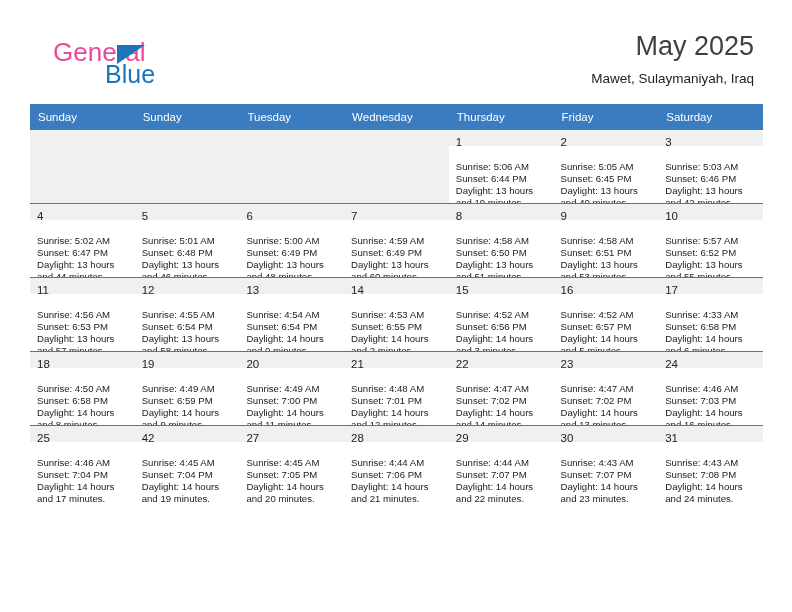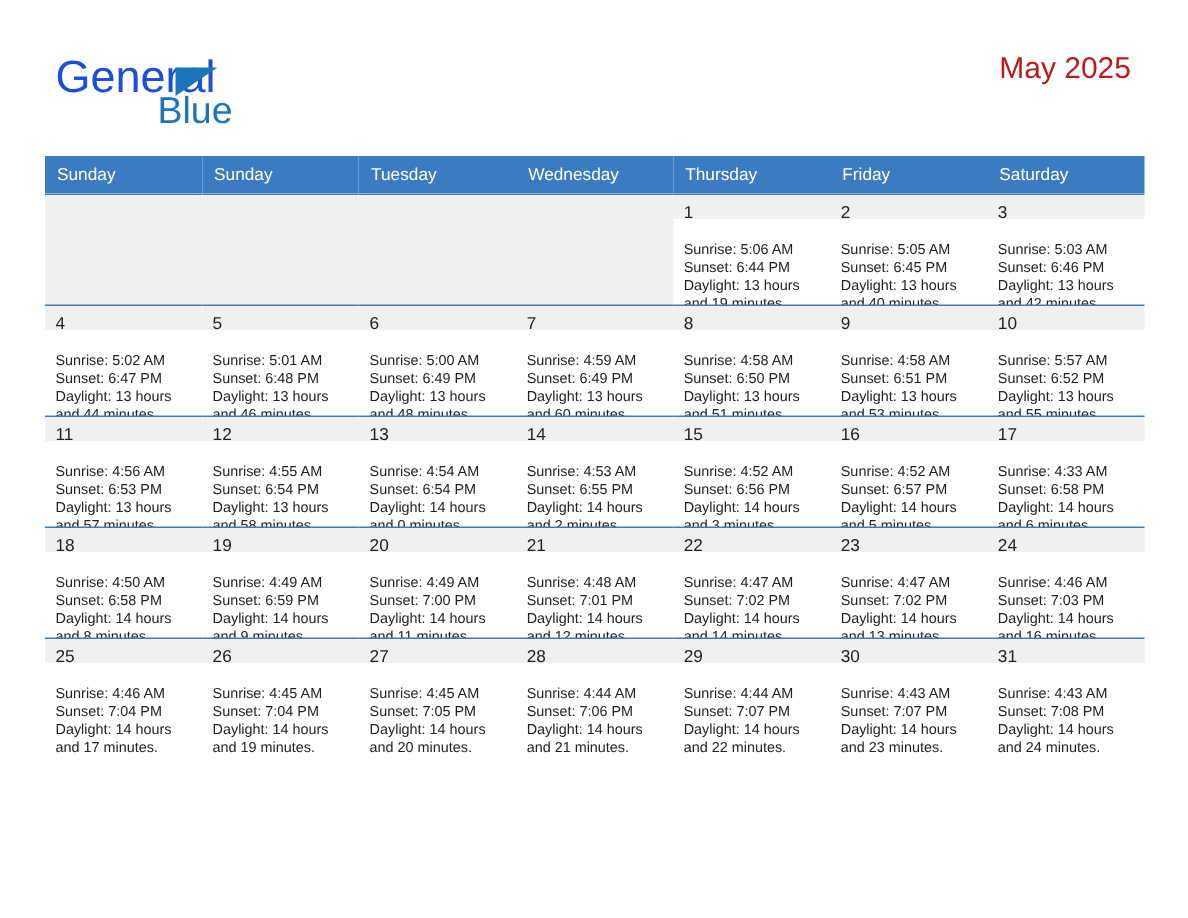--- a/index.html
+++ b/index.html
@@ -32,25 +32,25 @@
   }
   .brand {
     position: absolute;
     left: 37px;
     top: 38px;
     width: 220px;
     height: 52px;
   }
   .brand-general {
     position: absolute;
-    left: 0;
+    left: 16px;
     top: 0;
-    font-size: 30px;
+    font-size: 26px;
     letter-spacing: 0px;
-    color: #1d4ed8;
+    color: #ec4899;
     line-height: 28px;
   }
   .brand-blue {
     position: absolute;
     left: 68px;
     top: 22px;
     font-size: 25px;
     color: #1b75bb;
     line-height: 28px;
   }
@@ -63,22 +63,22 @@
     border-left: 28px solid #1b75bb;
     border-bottom: 19px solid transparent;
   }
   .title-block {
     position: absolute;
     right: 38px;
     top: 30px;
     text-align: right;
   }
   .cal-title {
-    font-size: 20px;
-    color: #b91c1c;
+    font-size: 27px;
+    color: #404040;
     line-height: 32px;
     white-space: nowrap;
   }
   .cal-subtitle {
     margin-top: 9px;
     font-size: 13.5px;
     color: #222222;
     line-height: 16px;
     white-space: nowrap;
   }
@@ -152,20 +152,21 @@
 <div class="page">
 
   <div class="header">
     <div class="brand">
       <span class="brand-general">General</span>
       <span class="brand-triangle"></span>
       <span class="brand-blue">Blue</span>
     </div>
     <div class="title-block">
       <div class="cal-title">May 2025</div>
+      <div class="cal-subtitle">Mawet, Sulaymaniyah, Iraq</div>
     </div>
   </div>
 
   <table class="calendar">
     <thead>
       <tr>
         <th>Sunday</th>
         <th>Sunday</th>
         <th>Tuesday</th>
         <th>Wednesday</th>
@@ -466,21 +467,21 @@
               <div class="cell-lines">
                 <div class="cell-line">Sunrise: 4:46 AM</div>
                 <div class="cell-line">Sunset: 7:04 PM</div>
                 <div class="cell-line">Daylight: 14 hours</div>
                 <div class="cell-line">and 17 minutes.</div>
               </div>
             </div>
           </td>
           <td>
             <div class="cell shaded">
-              <div class="daynum-bar"><span class="daynum">26</span></div>
+              <div class="daynum-bar"><span class="daynum">42</span></div>
               <div class="cell-lines">
                 <div class="cell-line">Sunrise: 4:45 AM</div>
                 <div class="cell-line">Sunset: 7:04 PM</div>
                 <div class="cell-line">Daylight: 14 hours</div>
                 <div class="cell-line">and 19 minutes.</div>
               </div>
             </div>
           </td>
           <td>
             <div class="cell shaded">

